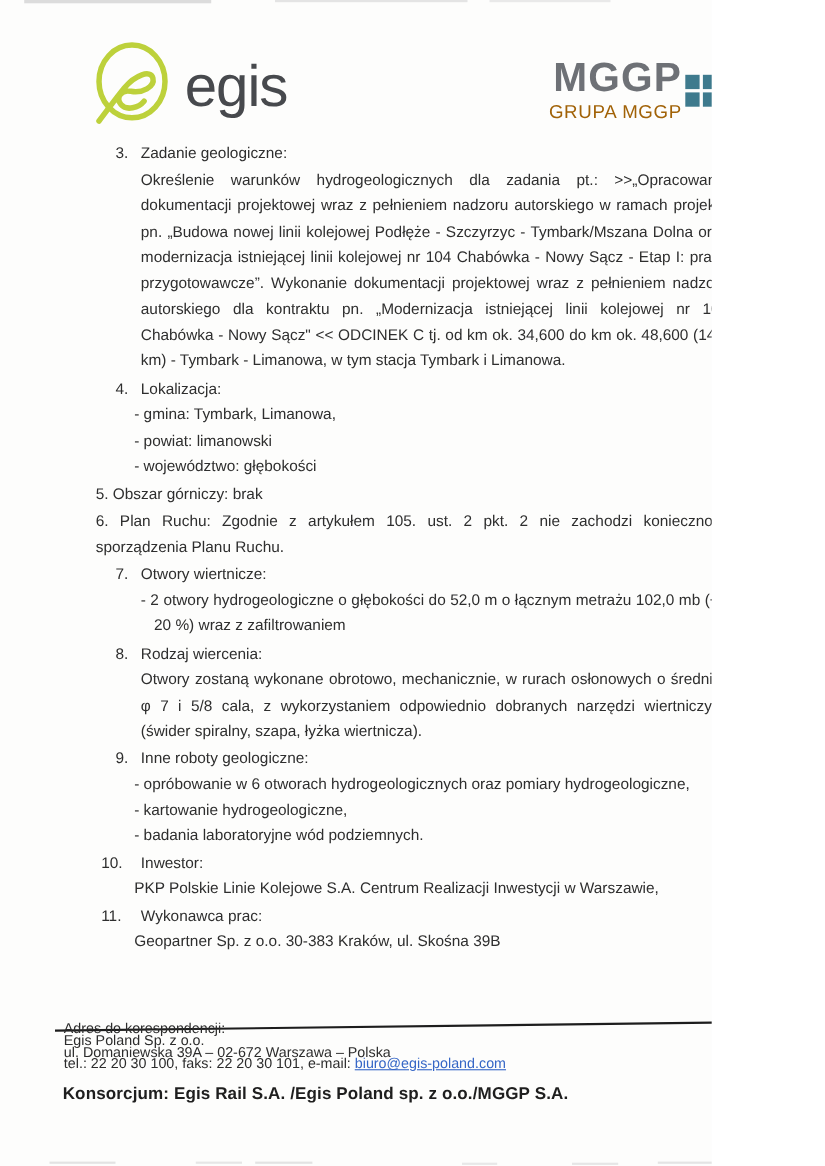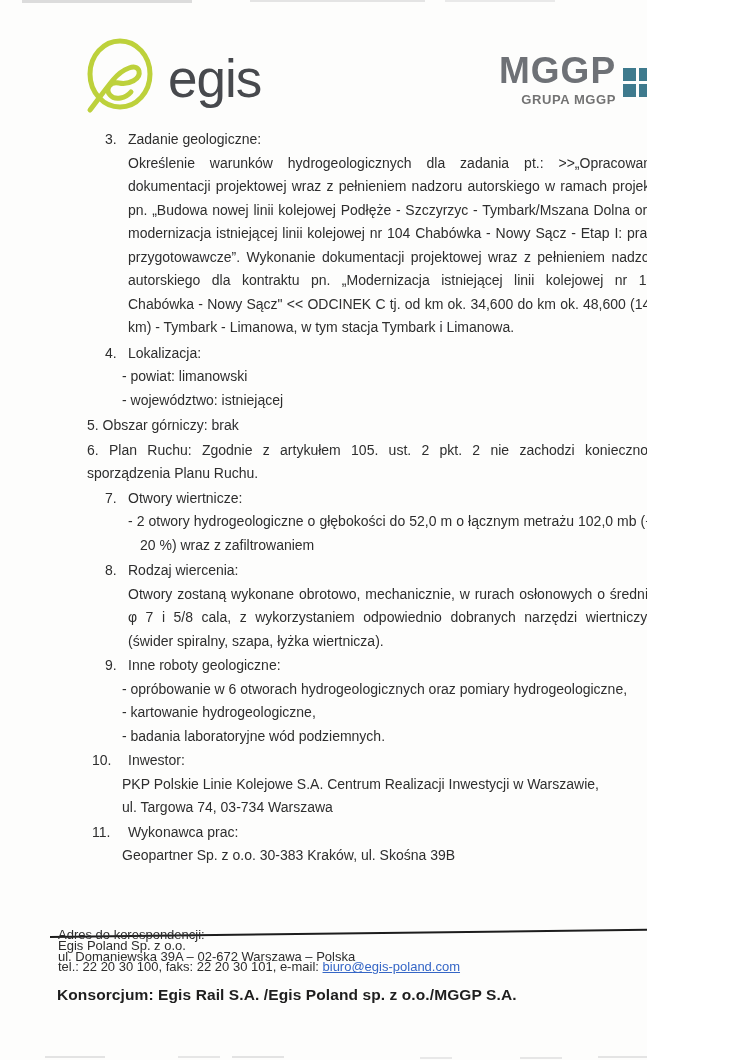--- a/index.html
+++ b/index.html
@@ -16,21 +16,21 @@
   .egis-word {
     font-size:53px; color:#47494d; letter-spacing:-1px;
     margin-left:12px; margin-top:18px; line-height:1;
   }
   .mggp-logo { position:absolute; left:499px; top:52px;text-align:right; }
   .mggp-word {
     font-size:37px; font-weight:700; color:#6e7176;
     letter-spacing:1px; line-height:1;
   }
   .mggp-sub {
-    font-size:13px; font-weight:700; color:#737373;
+    font-size:17px; font-weight:400; color:#a16207;
     letter-spacing:0.6px; margin-top:3px;
   }
   .mggp-squares {
     position:absolute; left:124px; top:16px;
     display:grid; grid-template-columns:13px 13px; grid-template-rows:13px 13px; gap:3px;
   }
   .mggp-squares span { background:#3e7a8d; display:block; }
   
   .content {
     position:absolute; left:100px; top:128px; width:562px;
@@ -94,22 +94,23 @@
     <div class="row">
       <span class="num">3.</span>
       <span>Zadanie geologiczne:</span>
     </div>
     <div class="para indent">Określenie warunków hydrogeologicznych dla zadania pt.: &gt;&gt;„Opracowanie dokumentacji projektowej wraz z pełnieniem nadzoru autorskiego w ramach projektu pn. „Budowa nowej linii kolejowej Podłęże - Szczyrzyc - Tymbark/Mszana Dolna oraz modernizacja istniejącej linii kolejowej nr 104 Chabówka - Nowy Sącz - Etap I: prace przygotowawcze”. Wykonanie dokumentacji projektowej wraz z pełnieniem nadzoru autorskiego dla kontraktu pn. „Modernizacja istniejącej linii kolejowej nr 104 Chabówka - Nowy Sącz" &lt;&lt;  ODCINEK C tj. od km ok. 34,600 do km ok. 48,600 (14,0 km) - Tymbark - Limanowa, w tym stacja Tymbark i Limanowa.</div>
 
     <div class="row" style="margin-top:2px;">
       <span class="num">4.</span>
       <span>Lokalizacja:</span>
     </div>
+    <div class="indent-sm">- gmina: Tymbark, Limanowa,</div>
     <div class="indent-sm">- powiat: limanowski</div>
-    <div class="indent-sm">- województwo: istniejącej</div>
+    <div class="indent-sm">- województwo: głębokości</div>
 
     <div class="outdent" style="margin-top:2px;">5. Obszar górniczy:  brak</div>
 
     <div class="outdent para" style="margin-top:1px;">6. Plan Ruchu: Zgodnie z artykułem 105. ust. 2 pkt. 2 nie zachodzi konieczność sporządzenia Planu Ruchu.</div>
 
     <div class="row" style="margin-top:1px;">
       <span class="num">7.</span>
       <span>Otwory wiertnicze:</span>
     </div>
     <div class="indent hang para">- 2 otwory hydrogeologiczne o głębokości do 52,0 m o łącznym metrażu  102,0 mb (+/- 20 %) wraz z zafiltrowaniem</div>
@@ -126,21 +127,20 @@
     </div>
     <div class="indent-sm">-  opróbowanie w 6 otworach hydrogeologicznych oraz pomiary hydrogeologiczne,</div>
     <div class="indent-sm">-  kartowanie hydrogeologiczne,</div>
     <div class="indent-sm">-  badania laboratoryjne wód podziemnych.</div>
 
     <div class="row wide" style="margin-top:1px;">
       <span class="num">10.</span>
       <span>Inwestor:</span>
     </div>
     <div class="indent-sm">PKP Polskie Linie Kolejowe S.A. Centrum Realizacji Inwestycji w Warszawie,</div>
-    <div class="indent-sm">ul. Targowa 74, 03-734 Warszawa</div>
 
     <div class="row wide" style="margin-top:1px;">
       <span class="num">11.</span>
       <span>Wykonawca prac:</span>
     </div>
     <div class="indent-sm">Geopartner Sp. z o.o. 30-383 Kraków, ul. Skośna 39B</div>
 
   </div>
 
   <div class="divider"></div>

